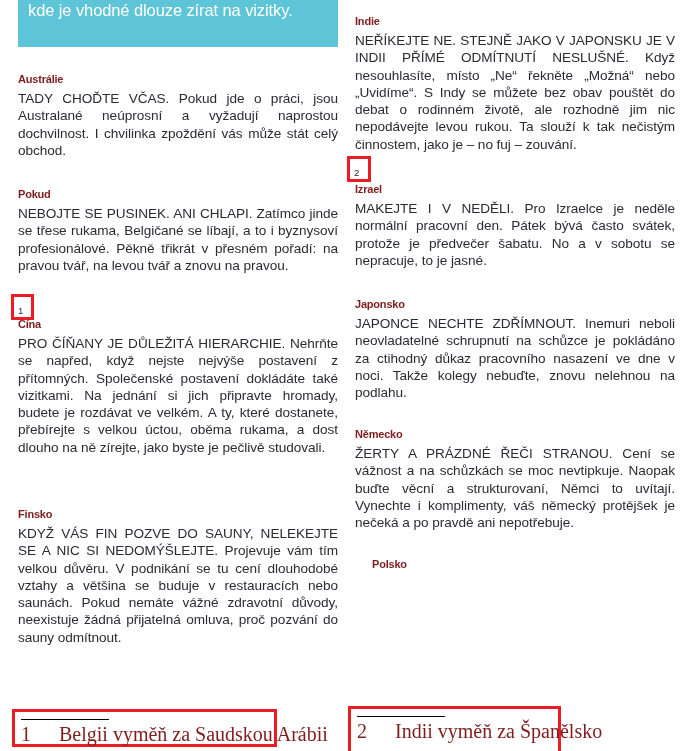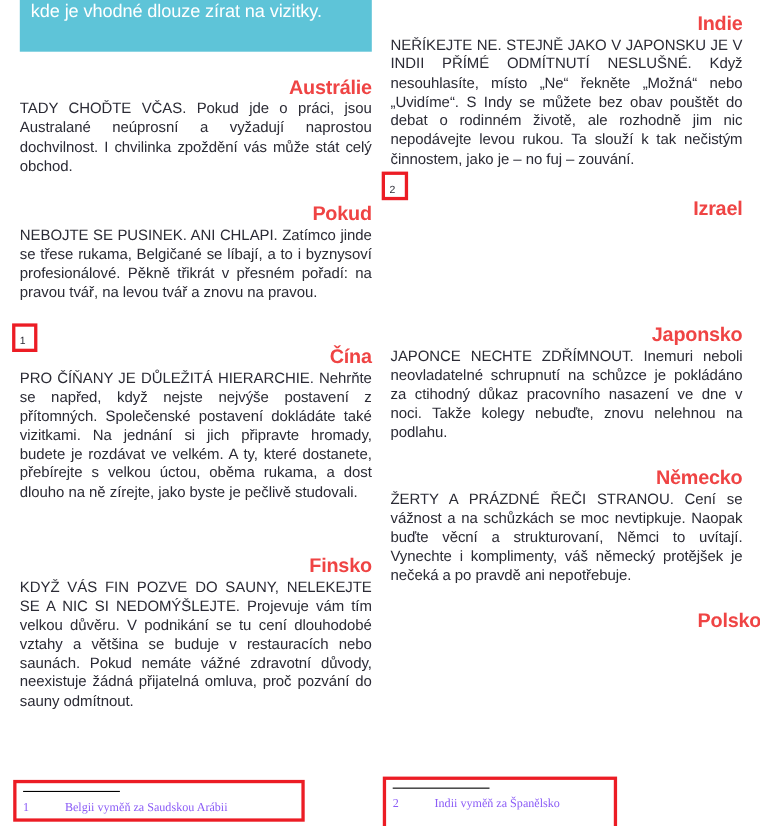--- a/index.html
+++ b/index.html
@@ -47,27 +47,26 @@
     font-size: 16.5px;
     line-height: 21px;
     font-weight: 400;
     letter-spacing: -0.1px;
     text-align: left;
     margin: 0;
     padding-top: 24px;
     white-space: nowrap;
   }
   .block-heading {
-    color: #ef4444;
-    font-size: 18px;
+    color: #7f1d1d;
+    font-size: 11px;
     font-weight: bold;
     line-height: 19px;
     margin: 0 0 1px 0;
     letter-spacing: -0.2px;
-    text-align: right;
   }
   .block-body {
     color: #2b2b35;
     font-size: 13.6px;
     line-height: 17.3px;
     margin: 0;
     text-align: justify;
     text-align-last: left;
     letter-spacing: -0.05px;
     word-spacing: 0px;
@@ -106,23 +105,23 @@
     width: 88px;
     height: 0;
     border-top: 1.3px solid #000000;
   }
   .footnote-line {
     position: absolute;
     left: 6px;
     top: 13px;
     right: 20px;
     font-family: "Liberation Serif", serif;
-    font-size: 11px;
+    font-size: 20px;
     line-height: 19px;
-    color: #8b5cf6;
+    color: #7f1d1d;
     white-space: nowrap;
   }
   .footnote-num {
     display: inline-block;
     width: 38px;
   }
 
   
   .pos { position: absolute; width: 320px; }
 </style>
@@ -161,20 +160,21 @@
 
   <div class="col col-right">
 
     <div class="pos" style="top:12px;left:0;">
       <h2 class="block-heading">Indie</h2>
       <p class="block-body">NEŘÍKEJTE NE. STEJNĚ JAKO V JAPONSKU JE V INDII PŘÍMÉ ODMÍTNUTÍ NESLUŠNÉ. Když nesouhlasíte, místo „Ne“ řekněte „Možná“ nebo „Uvidíme“. S Indy se můžete bez obav pouštět do debat o rodinném životě, ale rozhodně jim nic nepodávejte levou rukou. Ta slouží k tak nečistým činnostem, jako je – no fuj – zouvání.</p>
     </div>
 
     <div class="pos" style="top:180px;left:0;">
       <h2 class="block-heading">Izrael</h2>
+      <p class="block-body">MAKEJTE I V NEDĚLI. Pro Izraelce je neděle normální pracovní den. Pátek bývá často svátek, protože je předvečer šabatu. No a v sobotu se nepracuje, to je jasné.</p>
     </div>
 
     <div class="pos" style="top:295px;left:0;">
       <h2 class="block-heading">Japonsko</h2>
       <p class="block-body">JAPONCE NECHTE ZDŘÍMNOUT. Inemuri neboli neovladatelné schrupnutí na schůzce je pokládáno za ctihodný důkaz pracovního nasazení ve dne v noci. Takže kolegy nebuďte, znovu nelehnou na podlahu.</p>
     </div>
 
     <div class="pos" style="top:425px;left:0;">
       <h2 class="block-heading">Německo</h2>
       <p class="block-body">ŽERTY A PRÁZDNÉ ŘEČI STRANOU. Cení se vážnost a na schůzkách se moc nevtipkuje. Naopak buďte věcní a strukturovaní, Němci to uvítají. Vynechte i komplimenty, váš německý protějšek je nečeká a po pravdě ani nepotřebuje.</p>

